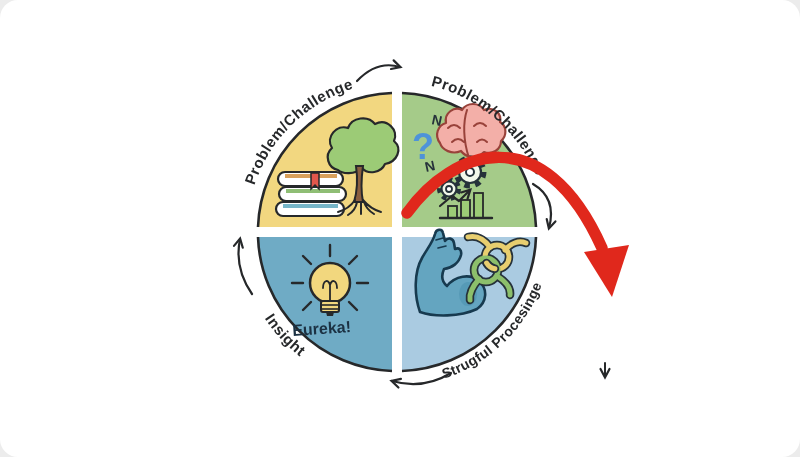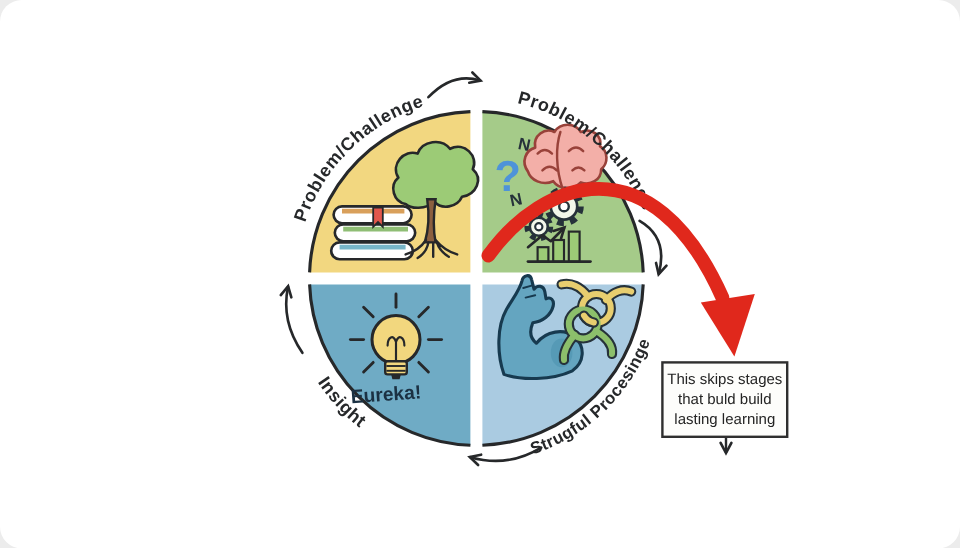--- a/index.html
+++ b/index.html
@@ -157,19 +157,14 @@
     </g>
 
     <g>
       <path d="M 407,213 C 452,150 543,116 602,248" fill="none" stroke-width="11.5" stroke-linecap="round" stroke="#E0281C"></path>
       <polygon points="584,252 629,245 612,297" fill="#E0281C"></polygon>
     </g>
 
     <path d="M 605,363 L 605,377" fill="none" stroke="#26282a" stroke-width="2" stroke-linecap="round" marker-end="url(#mArrow)"></path>
   </svg>
 
-  <div class="callout">
-    <span>This skips stages</span>
-    <span>that buld build</span>
-    <span>lasting learning</span>
-  </div>
 
 </div>
 
 </body></html>

